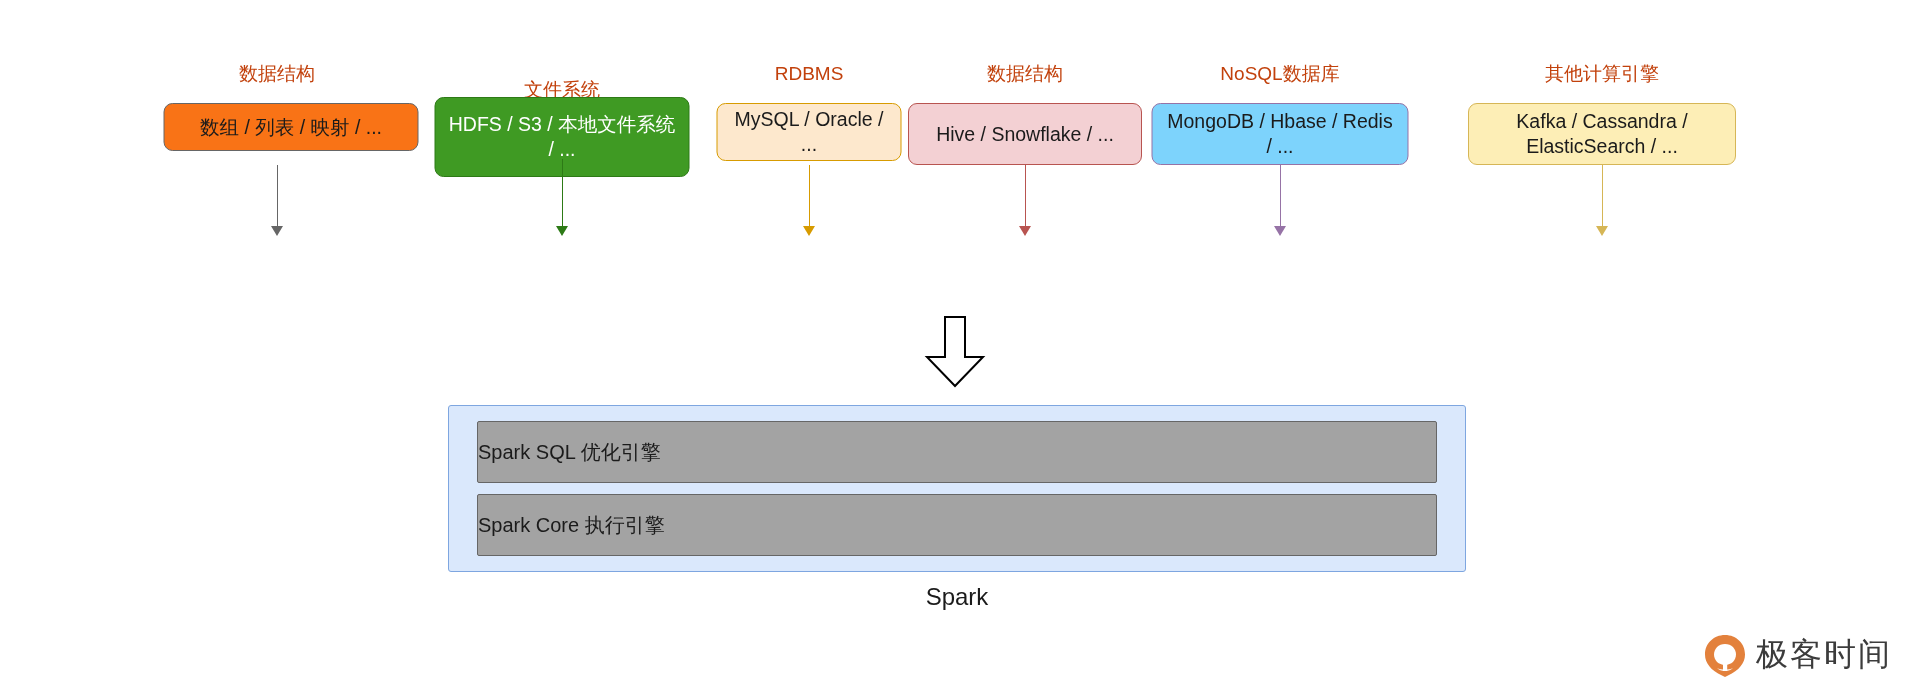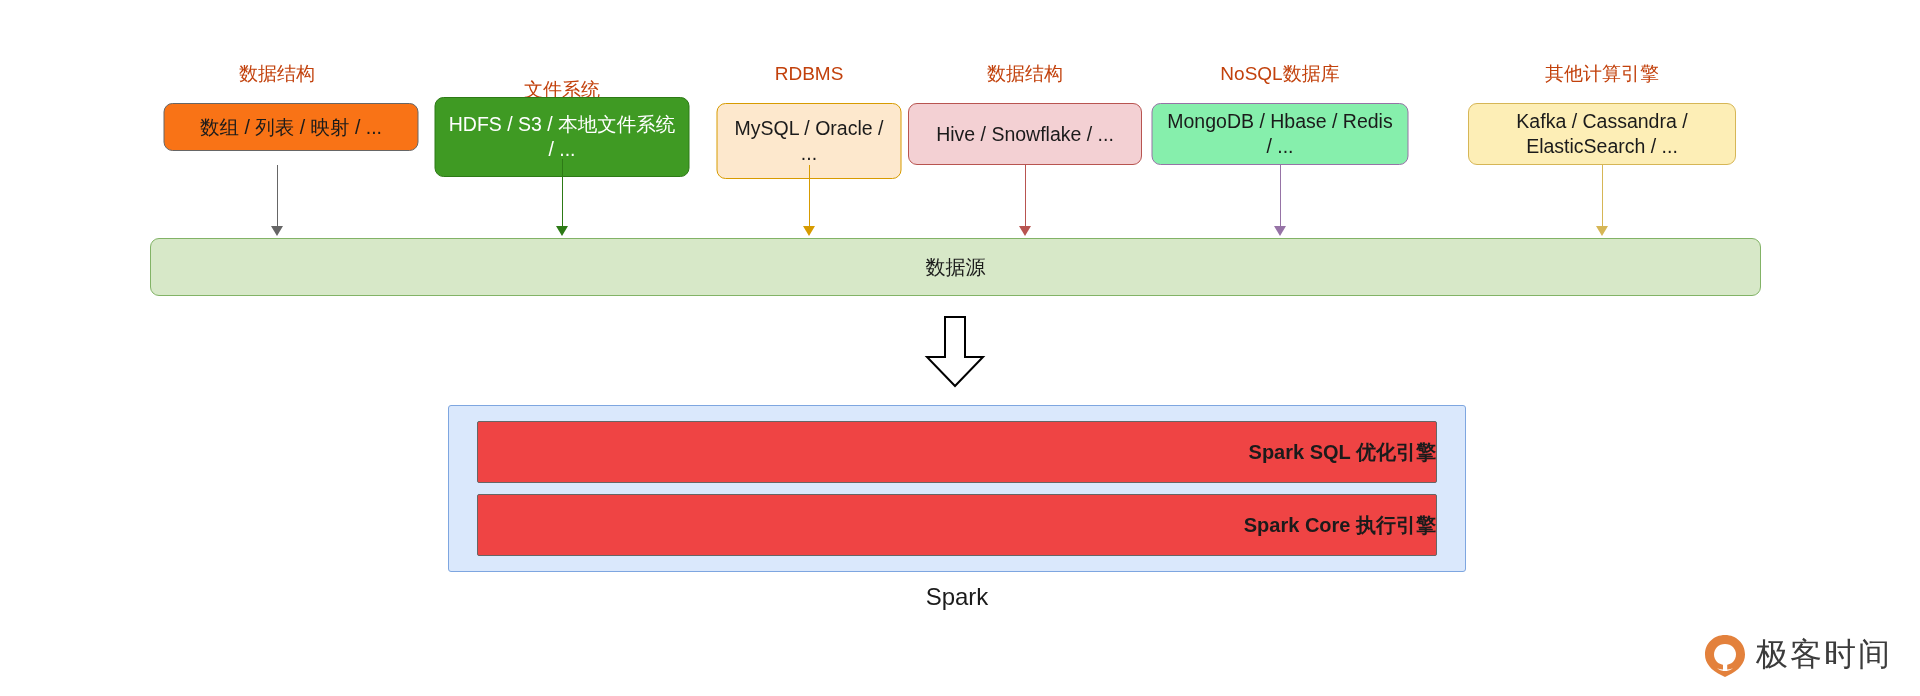--- a/index.html
+++ b/index.html
@@ -96,29 +96,28 @@
     background: #dae8fc;
     border: 1.6px solid #7ea6e0;
     border-radius: 3px;
     padding: 15px 28px;
     display: flex;
     flex-direction: column;
     justify-content: space-between;
   }
   .spark-layer {
     height: 62px;
-    background: #ef4444;
+    background: #a3a3a3;
     border: 1.6px solid #666666;
     border-radius: 2px;
     display: flex;
     align-items: center;
-    justify-content: flex-end;
+    justify-content: flex-start;
     font-size: 20px;
     color: #1b1b1b;
-    font-weight: bold;
   }
   #spark-caption {
     position: absolute;
     left: 957px;
     top: 583px;
     transform: translateX(-50%);
     font-size: 24px;
     color: #1b1b1b;
     white-space: nowrap;
   }
@@ -151,46 +150,43 @@
 
   <div class="col-title" style="left:277px;top:62px;">数据结构</div>
   <div class="col-title" style="left:562px;top:62px;margin-top:16px;">文件系统</div>
   <div class="col-title" style="left:809px;top:62px;">RDBMS</div>
   <div class="col-title" style="left:1025px;top:62px;">数据结构</div>
   <div class="col-title" style="left:1280px;top:62px;">NoSQL数据库</div>
   <div class="col-title" style="left:1602px;top:62px;">其他计算引擎</div>
 
   <div class="src-box" style="left:291px;top:103px;width:255px;height:48px;background:#f97316;border-color:#666666;color:#1b1b1b;">数组 / 列表 / 映射 / ...</div>
   <div class="src-box" style="left:562px;top:97px;width:255px;height:80px;background:#3f9a23;border-color:#2d7a16;color:#ffffff;">HDFS / S3 / 本地文件系统 / ...</div>
-  <div class="src-box" style="left:809px;top:103px;width:185px;height:76px;background:#fde8cd;border-color:#d79b00;color:#1b1b1b;">MySQL / Oracle / ...</div>
+  <div class="src-box" style="left:809px;top:103px;width:185px;height:58px;background:#fde8cd;border-color:#d79b00;color:#1b1b1b;">MySQL / Oracle / ...</div>
   <div class="src-box" style="left:1025px;top:103px;width:234px;height:62px;background:#f3d0d3;border-color:#b85450;color:#1b1b1b;">Hive / Snowflake / ...</div>
-  <div class="src-box" style="left:1280px;top:103px;width:257px;height:62px;background:#86efac;border-color:#9673a6;color:#1b1b1b;">MongoDB / Hbase / Redis / ...</div>
+  <div class="src-box" style="left:1280px;top:103px;width:257px;height:62px;background:#7dd3fc;border-color:#9673a6;color:#1b1b1b;">MongoDB / Hbase / Redis / ...</div>
   <div class="src-box" style="left:1602px;top:103px;width:268px;height:62px;background:#fdeeb6;border-color:#d6b656;color:#1b1b1b;">Kafka / Cassandra / ElasticSearch / ...</div>
 
   <div class="conn" style="left:277px;top:165px;height:62px;border-left-color:#666666;"></div>
   <div class="conn-head" style="left:277px;top:226px;border-top-color:#666666;"></div>
 
   <div class="conn" style="left:562px;top:159px;height:68px;border-left-color:#2d7a16;"></div>
   <div class="conn-head" style="left:562px;top:226px;border-top-color:#2d7a16;"></div>
 
   <div class="conn" style="left:809px;top:165px;height:62px;border-left-color:#d79b00;"></div>
   <div class="conn-head" style="left:809px;top:226px;border-top-color:#d79b00;"></div>
 
   <div class="conn" style="left:1025px;top:165px;height:62px;border-left-color:#b85450;"></div>
   <div class="conn-head" style="left:1025px;top:226px;border-top-color:#b85450;"></div>
 
   <div class="conn" style="left:1280px;top:165px;height:62px;border-left-color:#9673a6;"></div>
   <div class="conn-head" style="left:1280px;top:226px;border-top-color:#9673a6;"></div>
 
   <div class="conn" style="left:1602px;top:165px;height:62px;border-left-color:#d6b656;"></div>
   <div class="conn-head" style="left:1602px;top:226px;border-top-color:#d6b656;"></div>
 
-  <div id="datasource-bar">
-    <span>数据源</span>
-  </div>
 
   <div id="big-arrow">
     <svg width="62" height="72" viewBox="0 0 62 72" aria-hidden="true">
       <polygon points="21,1 41,1 41,41 59,41 31,70 3,41 21,41" fill="#ffffff" stroke="#000000" stroke-width="2"></polygon>
     </svg>
   </div>
 
   <div id="spark-container">
     <div class="spark-layer">
       <span>Spark SQL 优化引擎</span>

